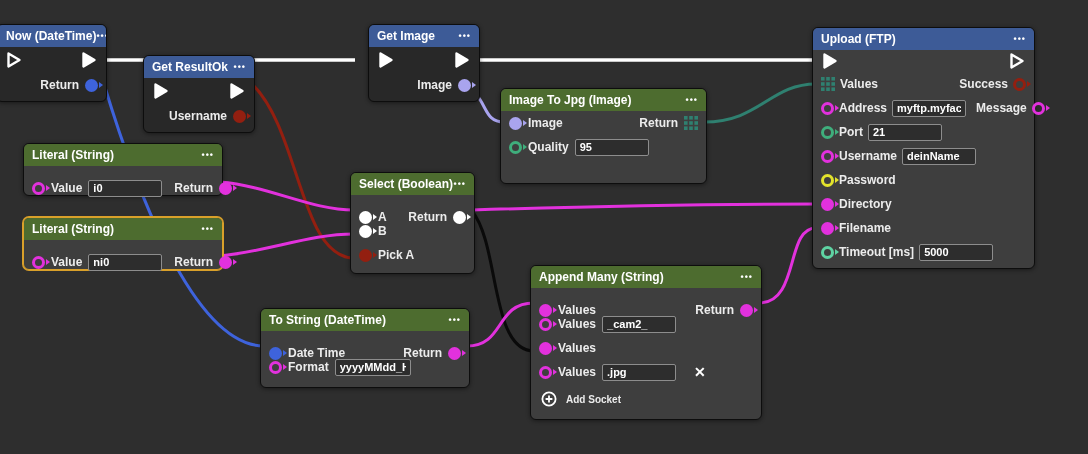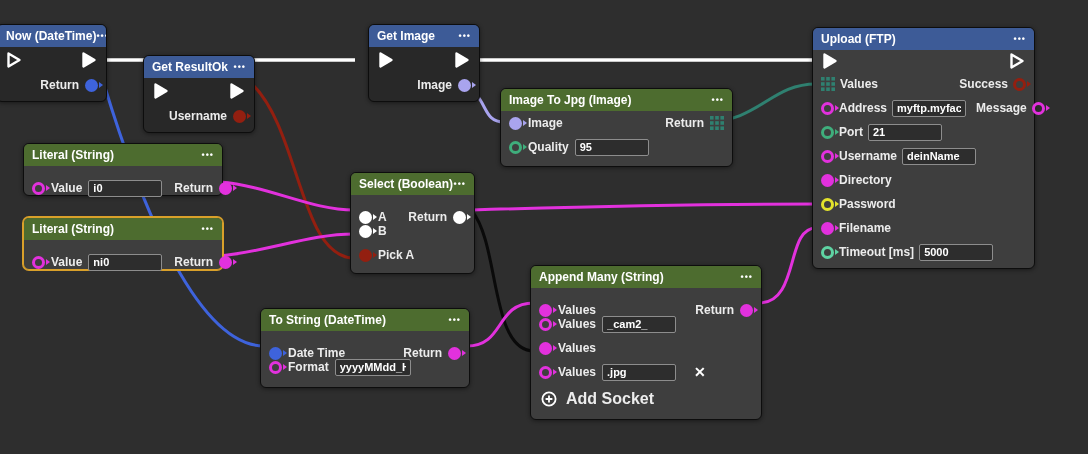--- a/index.html
+++ b/index.html
@@ -73,28 +73,28 @@
   .field {
     height:17px; width:74px; flex:none;
     background:#2d2d2d; border:1px solid #8d8d8d; border-radius:2px;
     color:#fff; font-family:"Liberation Sans", sans-serif;
     font-size:11px; font-weight:bold; padding:0 4px; outline:none;
   }
   .field.wide { width:76px; }
 
   .x-btn { font-size:14px; font-weight:bold; color:#fff; cursor:pointer; margin-left:12px; }
   .add-row { height:30px; display:flex; align-items:center; gap:9px; padding:0 10px;
-             font-size:16px; font-weight:bold; cursor:pointer; }
+             font-size:10px; font-weight:bold; cursor:pointer; }
   .add-icon { width:16px; height:16px; flex:none; }
 
   
   #node-now        { left:-4px;  top:24px;  width:111px; }
   #node-getresultok{ left:143px; top:24px;  width:112px;margin-top:31px; }
   #node-getimage   { left:368px; top:24px;  width:112px; }
-  #node-imagetojpg { left:500px; top:88px;  width:233px; padding-bottom:7px; }
+  #node-imagetojpg { left:500px; top:88px;  width:207px; padding-bottom:24px; }
   #node-literal1   { left:23px;  top:143px; width:200px; padding-bottom:5px; }
   #node-literal2   { left:23px;  top:217px; width:200px; padding-bottom:5px; }
   #node-select     { left:350px; top:172px; width:125px; padding-bottom:6px; }
   #node-tostring   { left:260px; top:308px; width:210px; padding-bottom:8px; }
   #node-appendmany { left:530px; top:265px; width:232px; padding-bottom:5px; }
   #node-upload     { left:812px; top:27px;  width:223px; }
   #node-upload .exec-row { height:22px; }
   #node-upload .row { padding:0 8px; gap:5px; }
   #node-now .header { padding-left:9px; }
 </style>
@@ -358,26 +358,26 @@
       <span class="socket ring s-green"></span>
       <span>Port</span>
       <input class="field" readonly="" value="21" style="">
     </div>
     <div class="row">
       <span class="socket ring s-magenta"></span>
       <span>Username</span>
       <input class="field" readonly="" value="deinName" style="">
     </div>
     <div class="row">
-      <span class="socket s-magenta"></span>
-      <span>Directory</span>
-    </div>
-    <div class="row">
       <span class="socket ring s-yellow"></span>
       <span>Password</span>
+    </div>
+    <div class="row">
+      <span class="socket s-magenta"></span>
+      <span>Directory</span>
     </div>
     <div class="row">
       <span class="socket s-magenta"></span>
       <span>Filename</span>
     </div>
     <div class="row">
       <span class="socket ring s-mint"></span>
       <span>Timeout [ms]</span>
       <input class="field" readonly="" value="5000" style="">
     </div>

